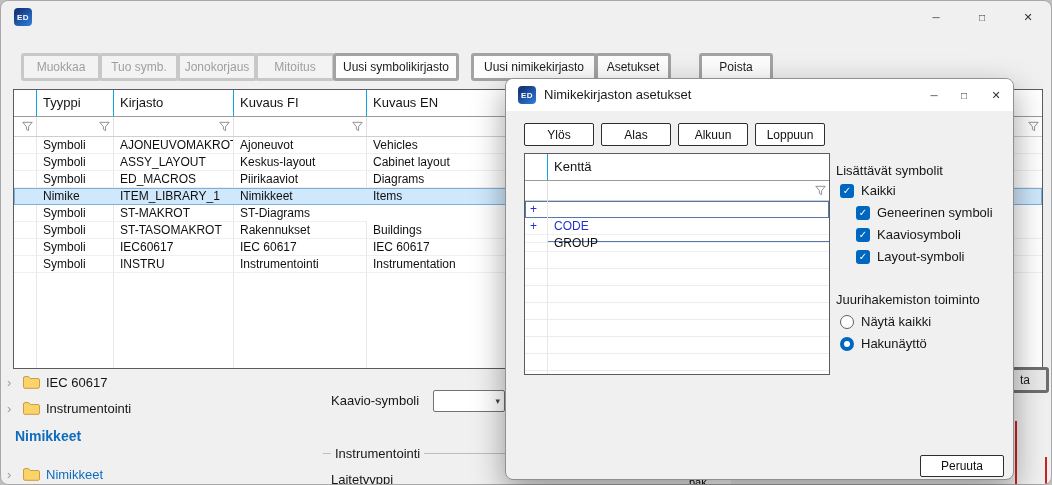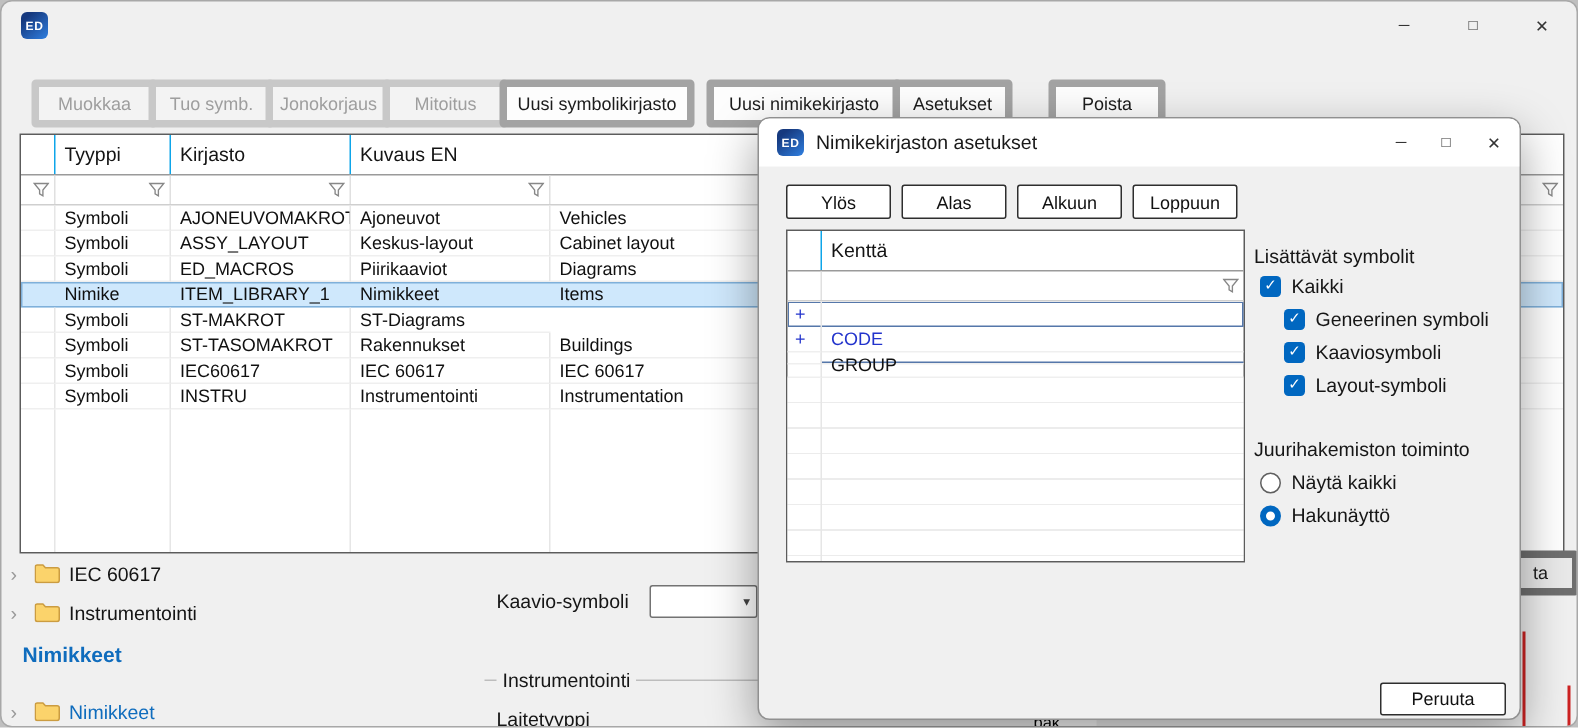--- a/index.html
+++ b/index.html
@@ -8,21 +8,21 @@
   .win{position:absolute;inset:0;background:#f0f0f0;border:1px solid #a8a8a8;border-radius:8px;overflow:hidden;}
   .titlebar{position:absolute;left:0;top:0;right:0;height:32px;}
   .appicon{position:absolute;left:13px;top:7px;width:18px;height:18px;border-radius:4px;
     background:linear-gradient(140deg,#16397e 20%,#2f7fe0);color:#fff;font-size:8px;font-weight:700;
     display:flex;align-items:center;justify-content:center;letter-spacing:.5px;}
   .wtitle{position:absolute;left:41px;top:0;line-height:32px;font-size:13px;color:#191919;white-space:nowrap;}
   .wctrls{position:absolute;right:0;top:0;height:32px;display:flex;}
   .wbtn{width:46px;height:32px;display:flex;align-items:center;justify-content:center;font-size:10px;color:#333;cursor:pointer;}
   .wbtn.close{font-size:11px;}
   .btn{position:absolute;height:22px;display:flex;align-items:center;justify-content:center;font-size:12px;
-    color:#1c1c1c;background:#fdfdfd;border:5px solid #a3a3a3;border-radius:3px;white-space:nowrap;cursor:pointer;}
+    color:#1c1c1c;background:#fdfdfd;border:3px solid #a3a3a3;border-radius:3px;white-space:nowrap;cursor:pointer;}
   .btn.dis{color:#9e9e9e;border-color:#c8c8c8;background:#f3f3f3;cursor:default;}
   .grid{position:absolute;background:#fff;border:1px solid #5c5c5c;display:flex;flex-direction:column;}
   .g5{display:grid;grid-template-columns:23px 77px 120px 133px 1fr;}
   .g2{display:grid;grid-template-columns:23px 1fr;}
   .ghead{height:26px;border-bottom:1px solid #9a9a9a;flex:none;}
   .ghead>div{border-right:1px solid #0ea5e9;font-size:13px;color:#141414;padding:5px 0 0 6px;overflow:hidden;white-space:nowrap;}
   .ghead>div:last-child{border-right:none;}
   .gfilter{height:19px;border-bottom:1px solid #cfcfcf;flex:none;}
   .gfilter>div{border-right:1px solid #e0e0e0;display:flex;align-items:center;justify-content:flex-end;padding-right:3px;}
   .gfilter>div:last-child{border-right:none;}
@@ -89,20 +89,21 @@
     <div class="btn" style="left:332px;top:52px;width:120px">Uusi symbolikirjasto</div>
     <div class="btn" style="left:470px;top:52px;width:120px">Uusi nimikekirjasto</div>
     <div class="btn" style="left:594px;top:52px;width:70px">Asetukset</div>
     <div class="btn" style="left:698px;top:52px;width:68px">Poista</div>
 
     <div class="grid" style="left:12px;top:88px;width:1028px;height:278px">
       <div class="ghead g5">
         <div></div>
         <div>Tyyppi</div>
         <div>Kirjasto</div>
+        <div>Kuvaus FI</div>
         <div>Kuvaus EN</div>
       </div>
       <div class="gfilter g5">
         <div>
             <span class="funnel">
               <svg width="11" height="11" viewBox="0 0 11 11">
                 <path d="M0.8 1.3h9.4L6.6 5.7v3.9L4.4 8.3V5.7z" fill="#fdfdfd" stroke="#878787" stroke-width="0.9"></path>
               </svg>
             </span>
           </div>

